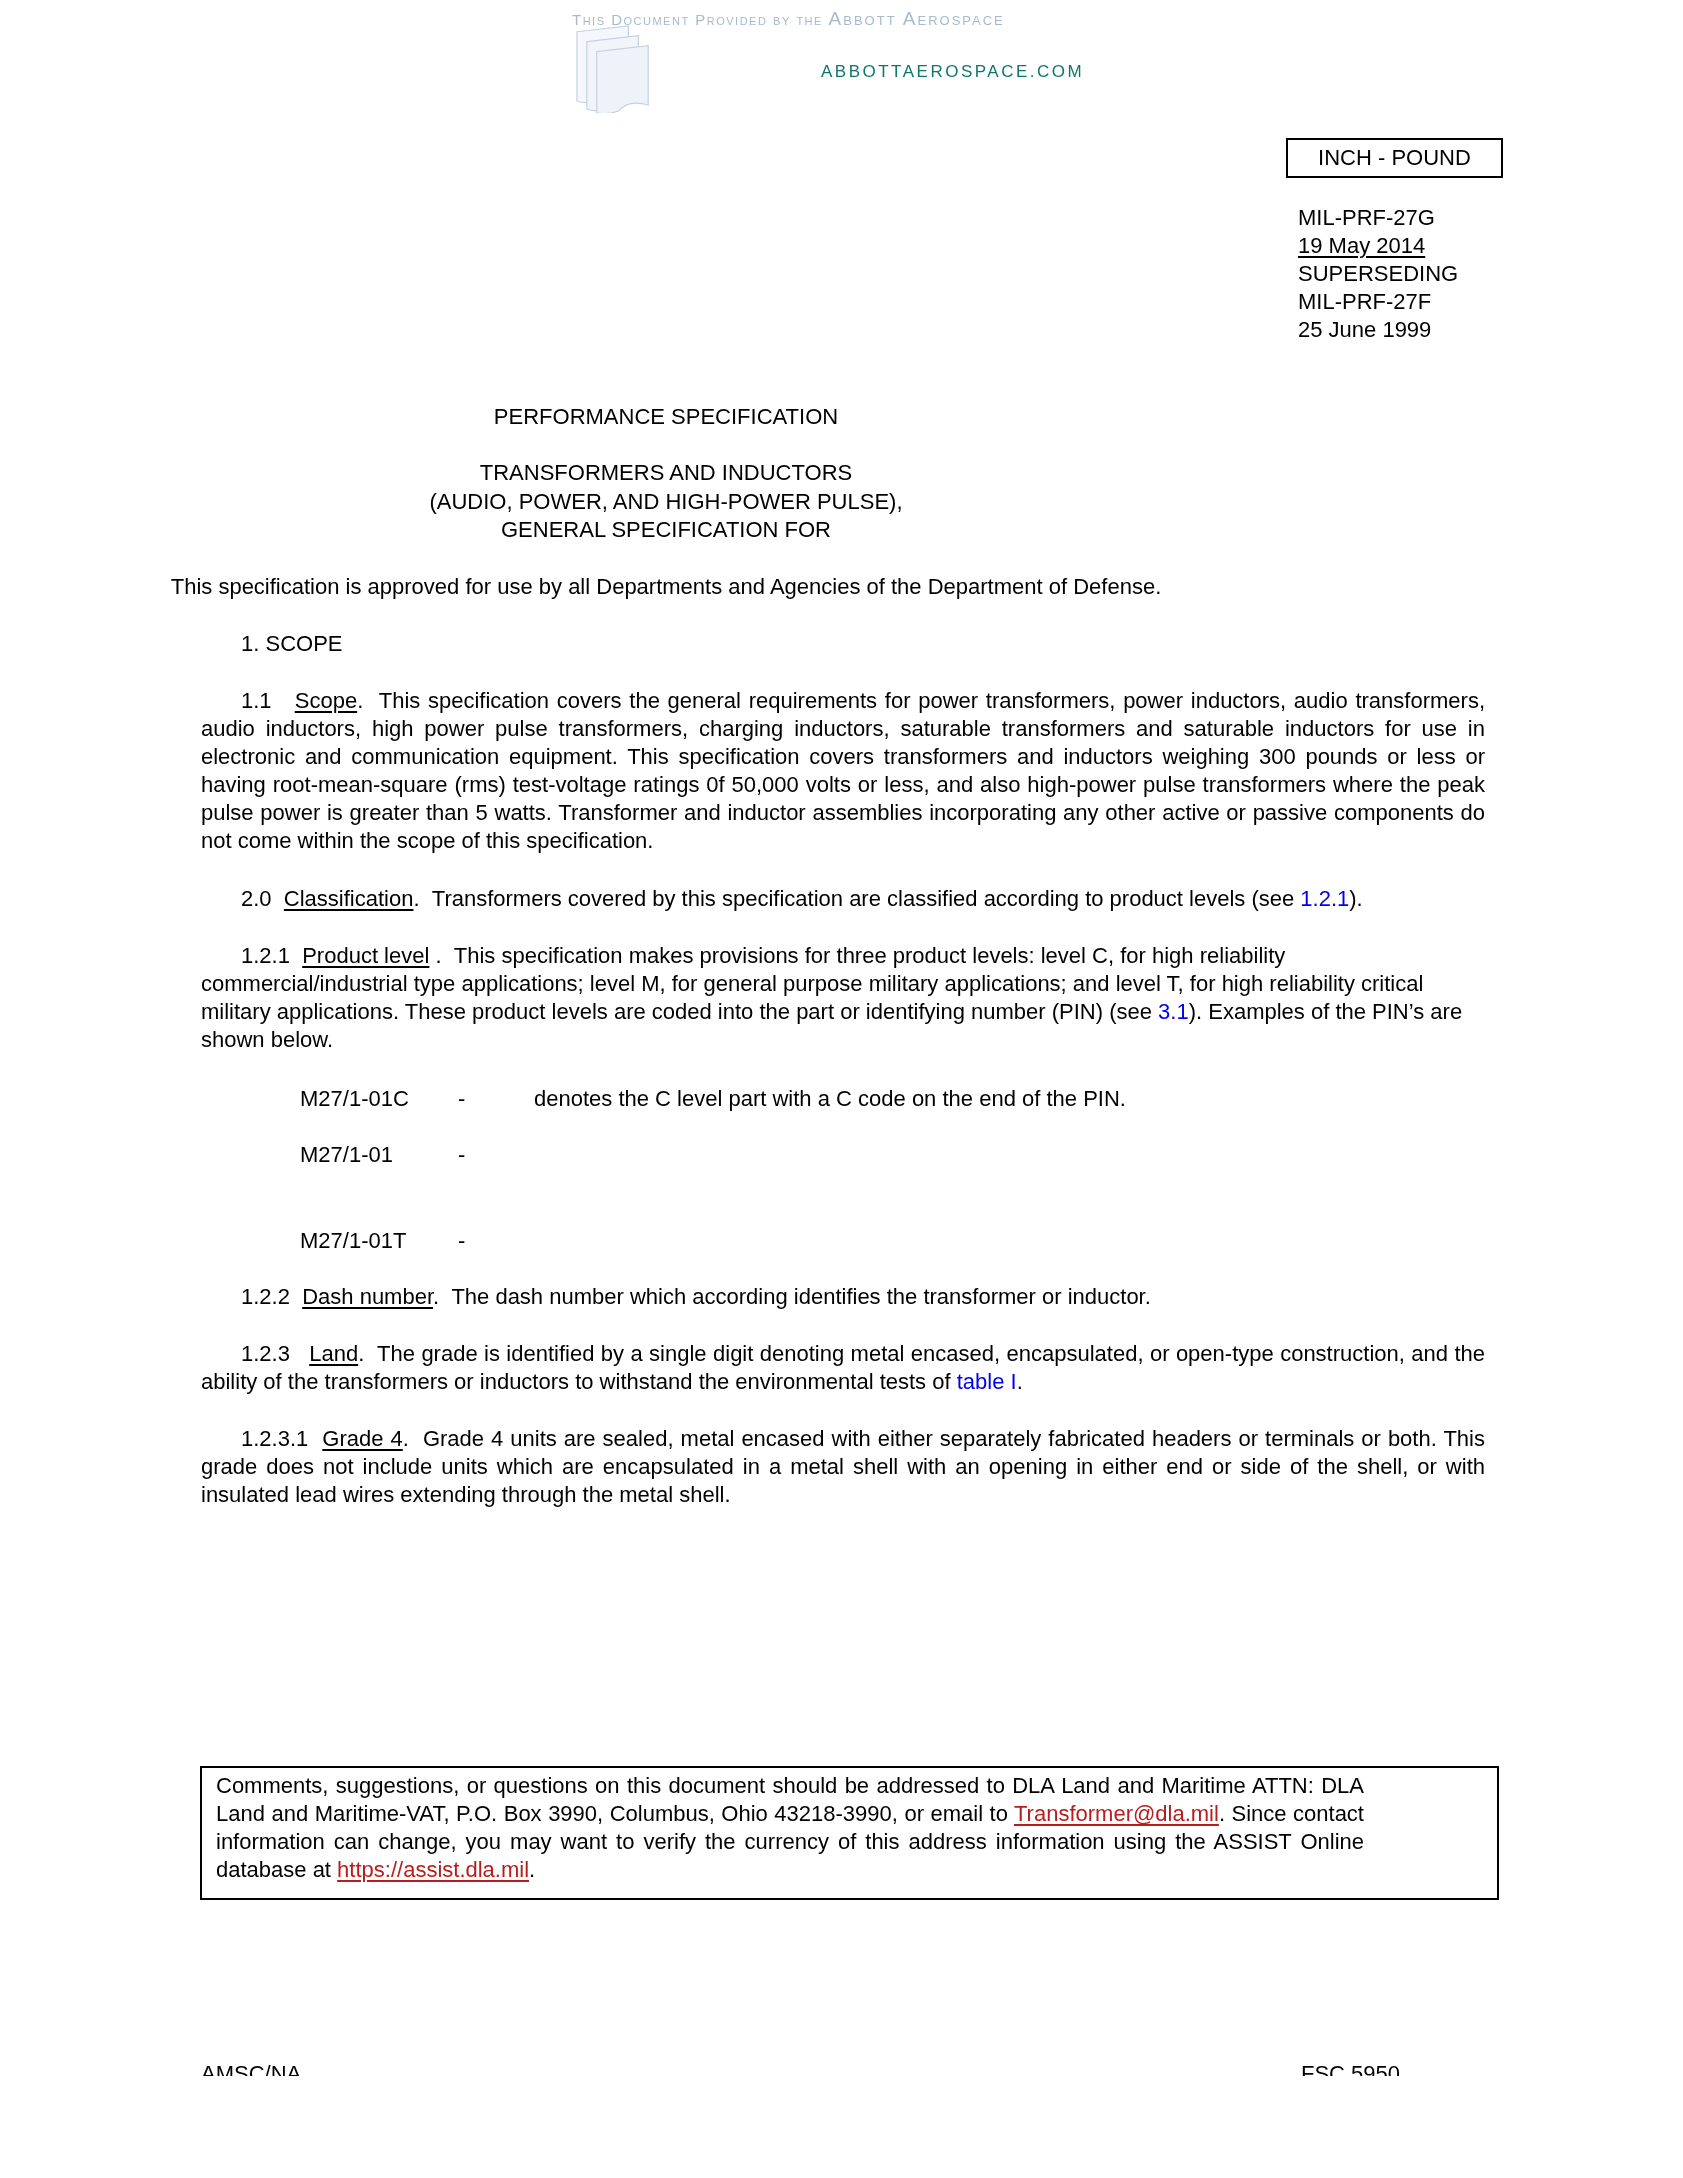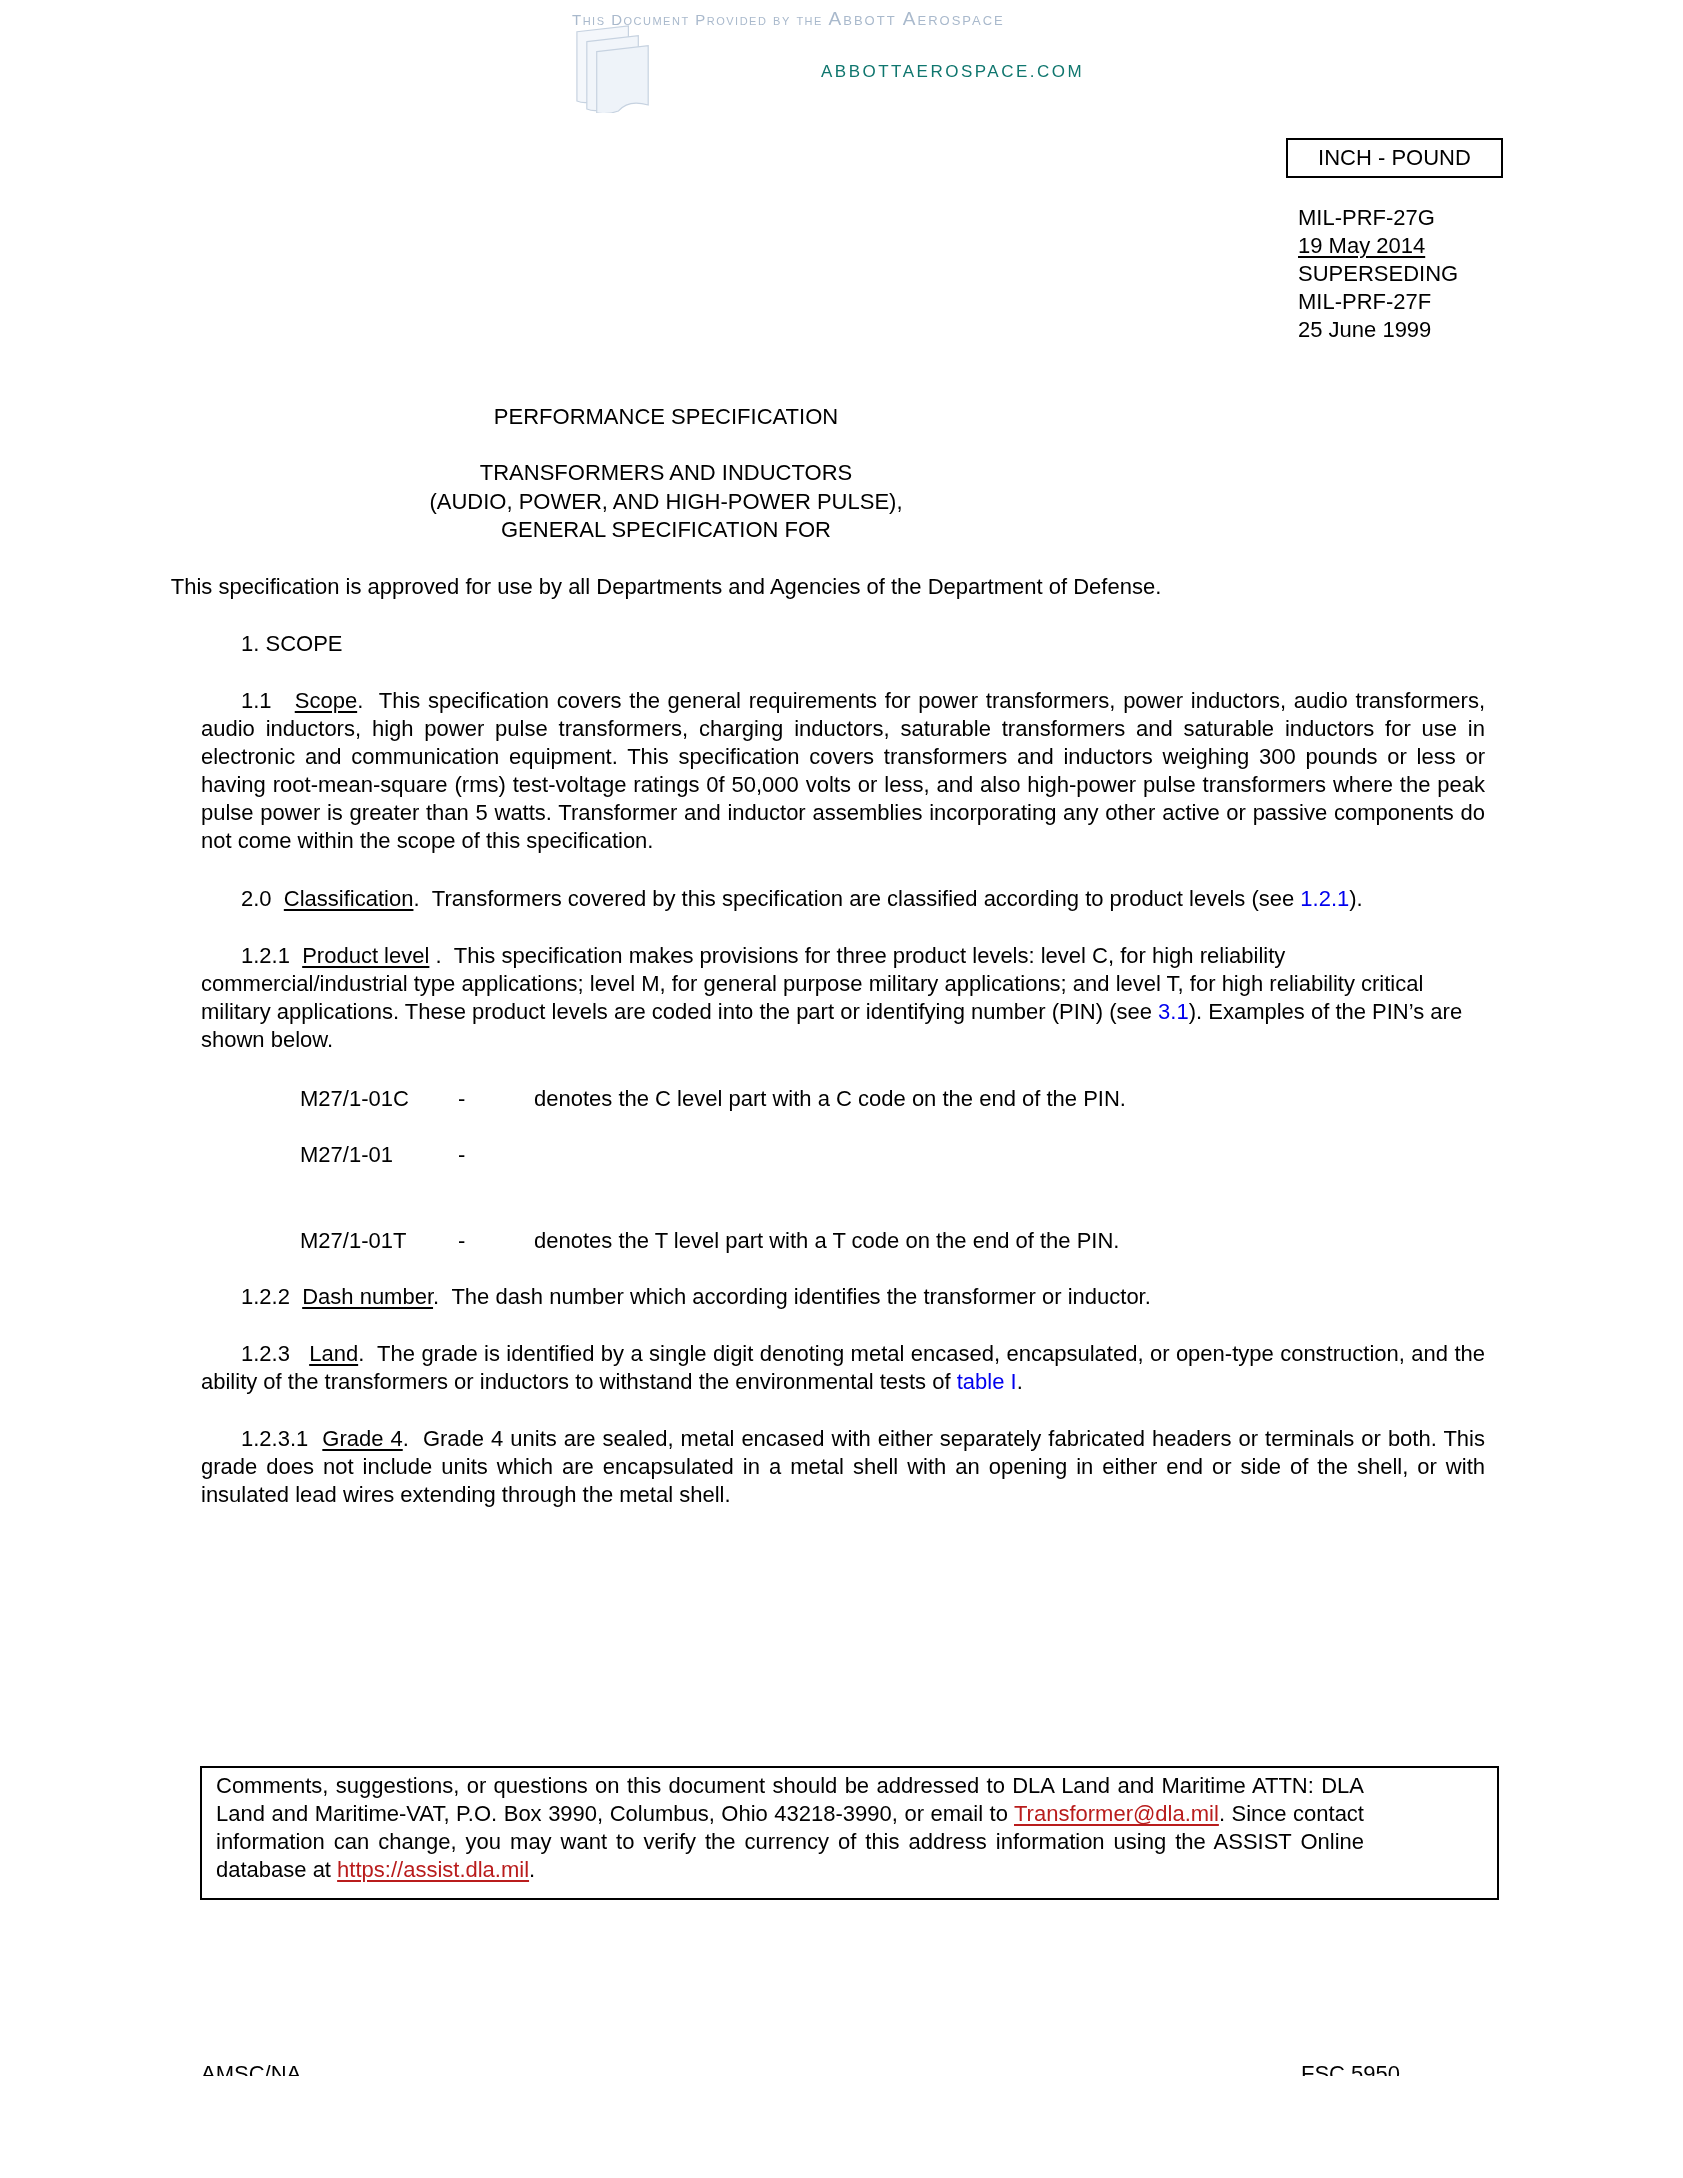--- a/index.html
+++ b/index.html
@@ -93,21 +93,20 @@
   <span class="pin-dash">-</span>
   <span class="pin-desc">denotes the C level part with a C code on the end of the PIN.</span>
 </div>
 <div class="abs pin-row" style="top:1141px; height:57px;">
   <span class="pin-code">M27/1-01</span>
   <span class="pin-dash">-</span>
 </div>
 <div class="abs pin-row" style="top:1227px; height:29px;">
   <span class="pin-code">M27/1-01T</span>
   <span class="pin-dash">-</span>
-  <span class="pin-desc">denotes the T level part with a T code on the end of the PIN.</span>
 </div>
 
 <div class="abs para last-left" style="top:1283px;">
   <span class="indent"></span><span>1.2.2</span>&nbsp;&nbsp;<span class="u">Dash number</span>.&nbsp;&nbsp;<span>The dash number which according identifies the transformer or inductor.</span>
 </div>
 
 <div class="abs para last-left" style="top:1340px;">
   <span class="indent"></span><span>1.2.3</span>&nbsp;&nbsp;&nbsp;<span class="u">Land</span>.&nbsp;&nbsp;<span>The grade is identified by a single digit denoting metal encased, encapsulated, or open-type construction, and the ability of the transformers or inductors to withstand the environmental tests of </span><span class="link">table I</span><span>.</span>
 </div>
 

